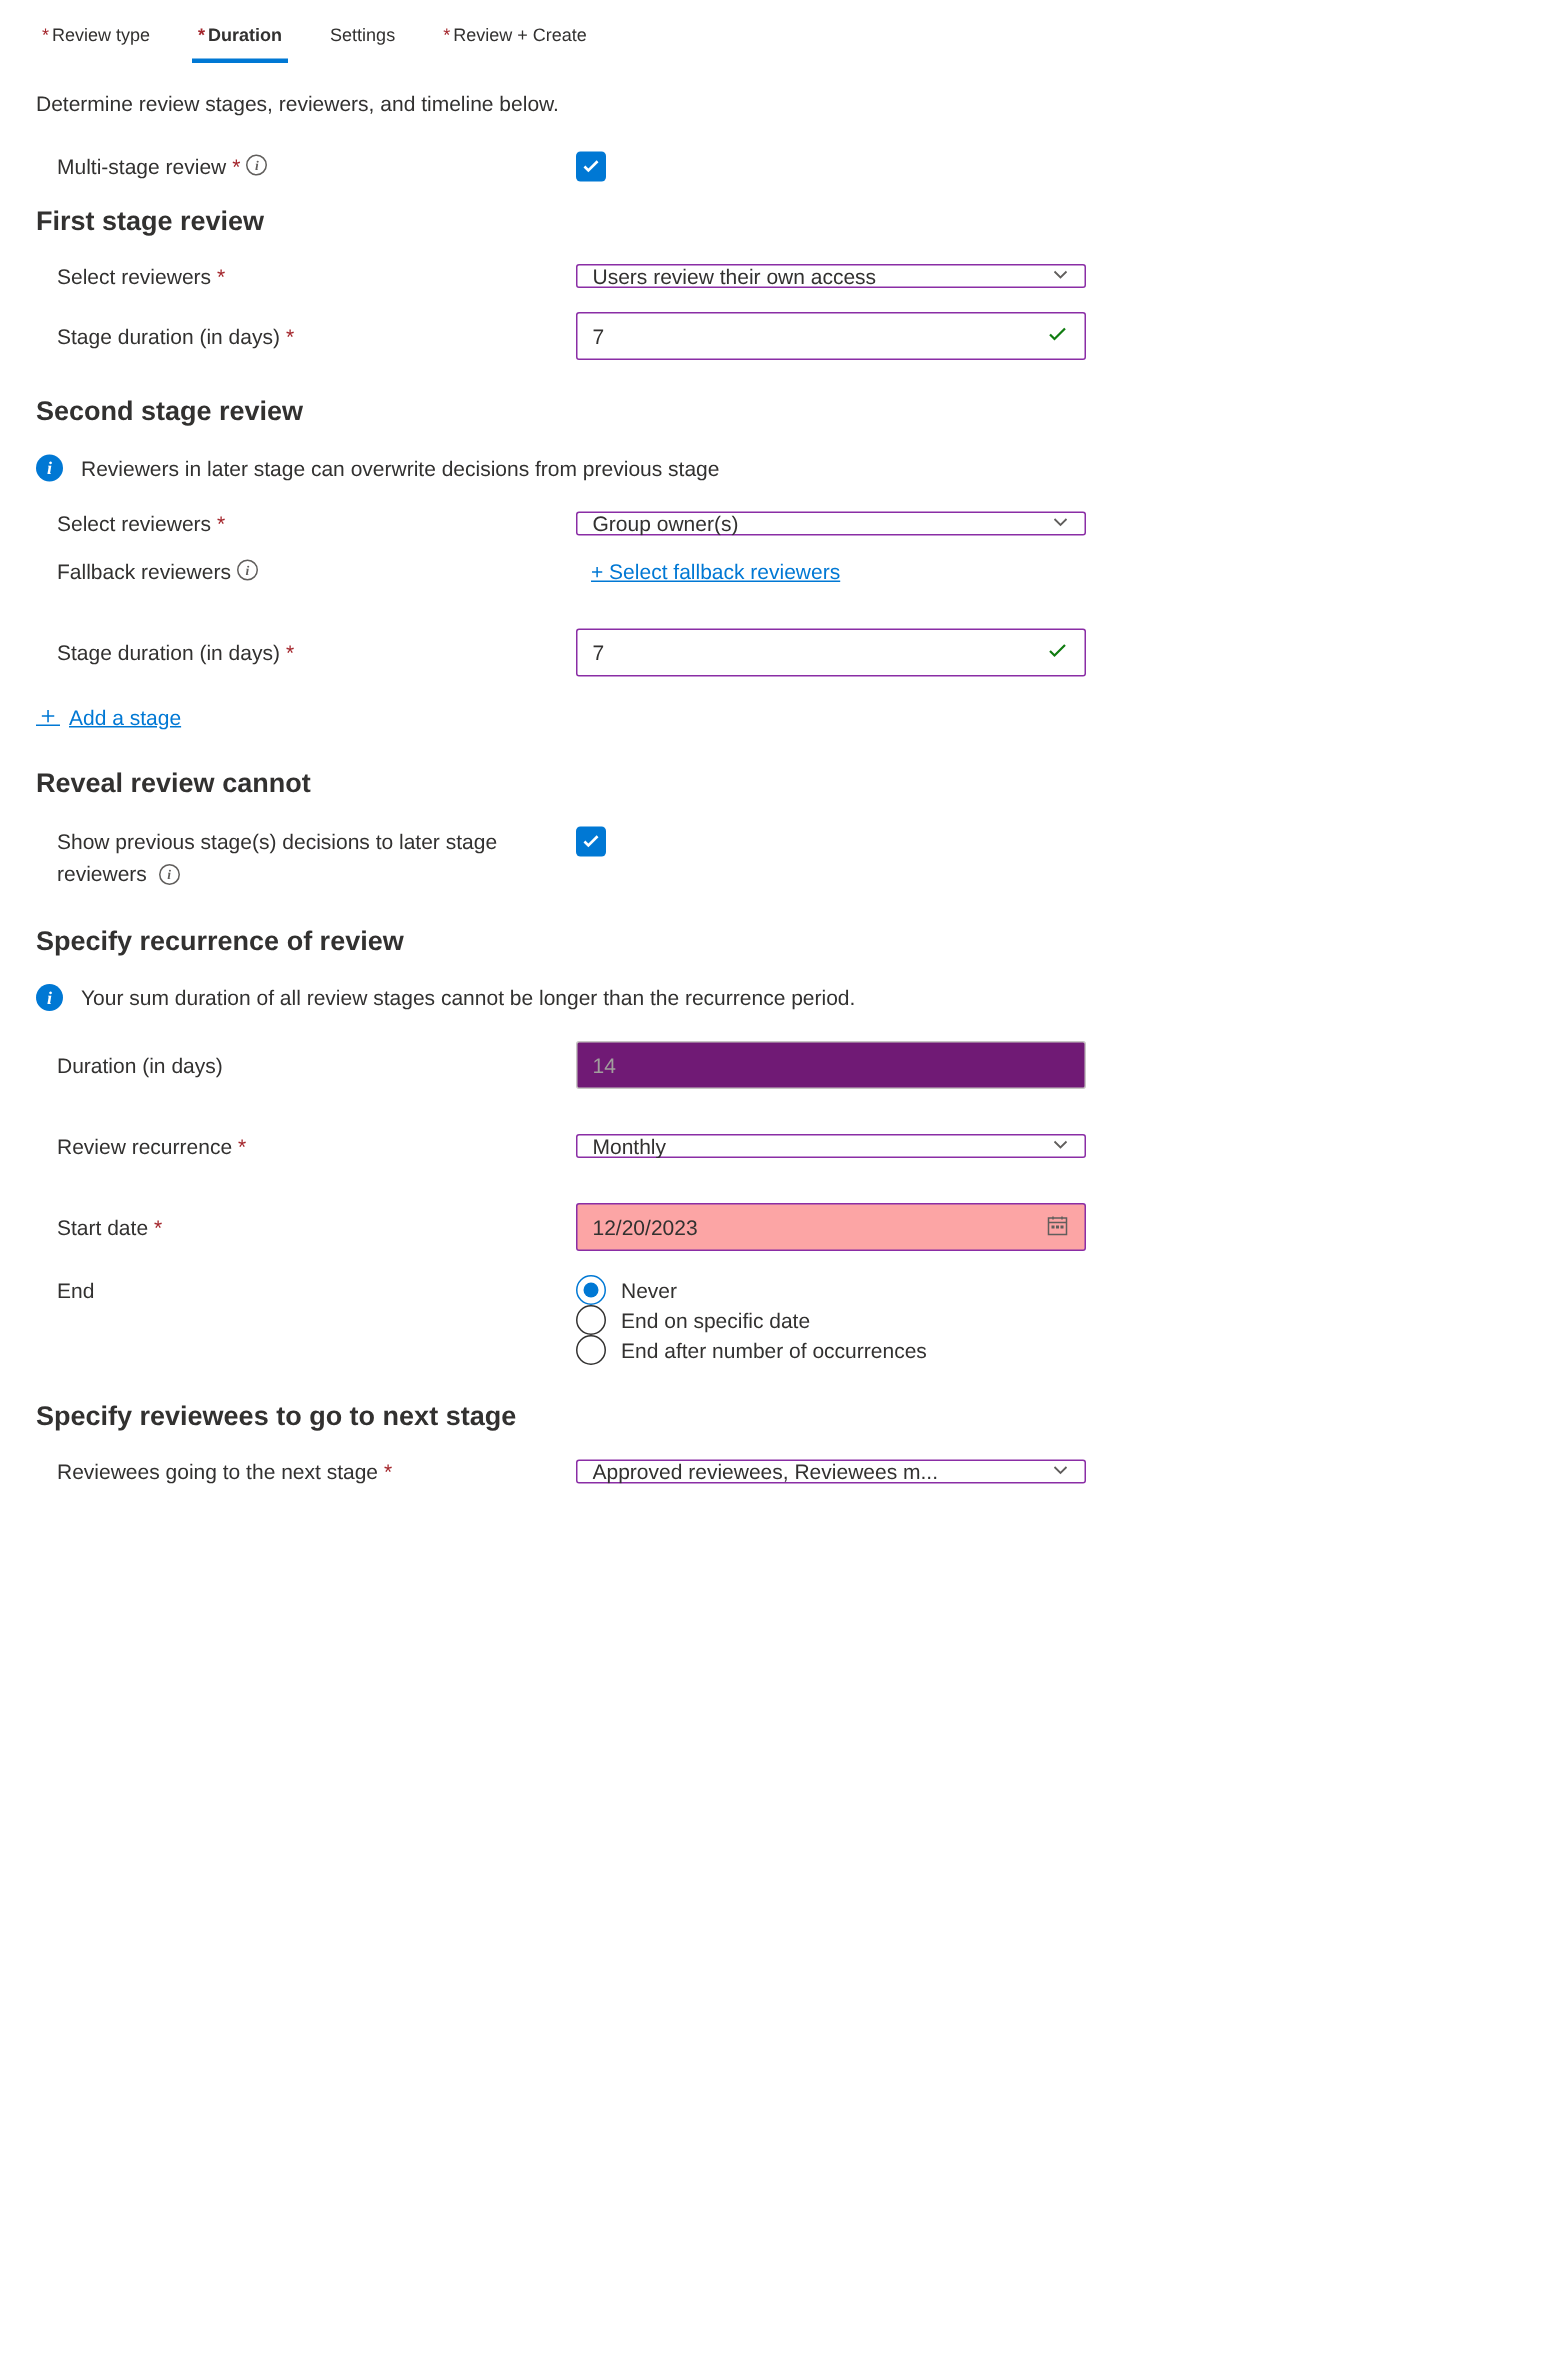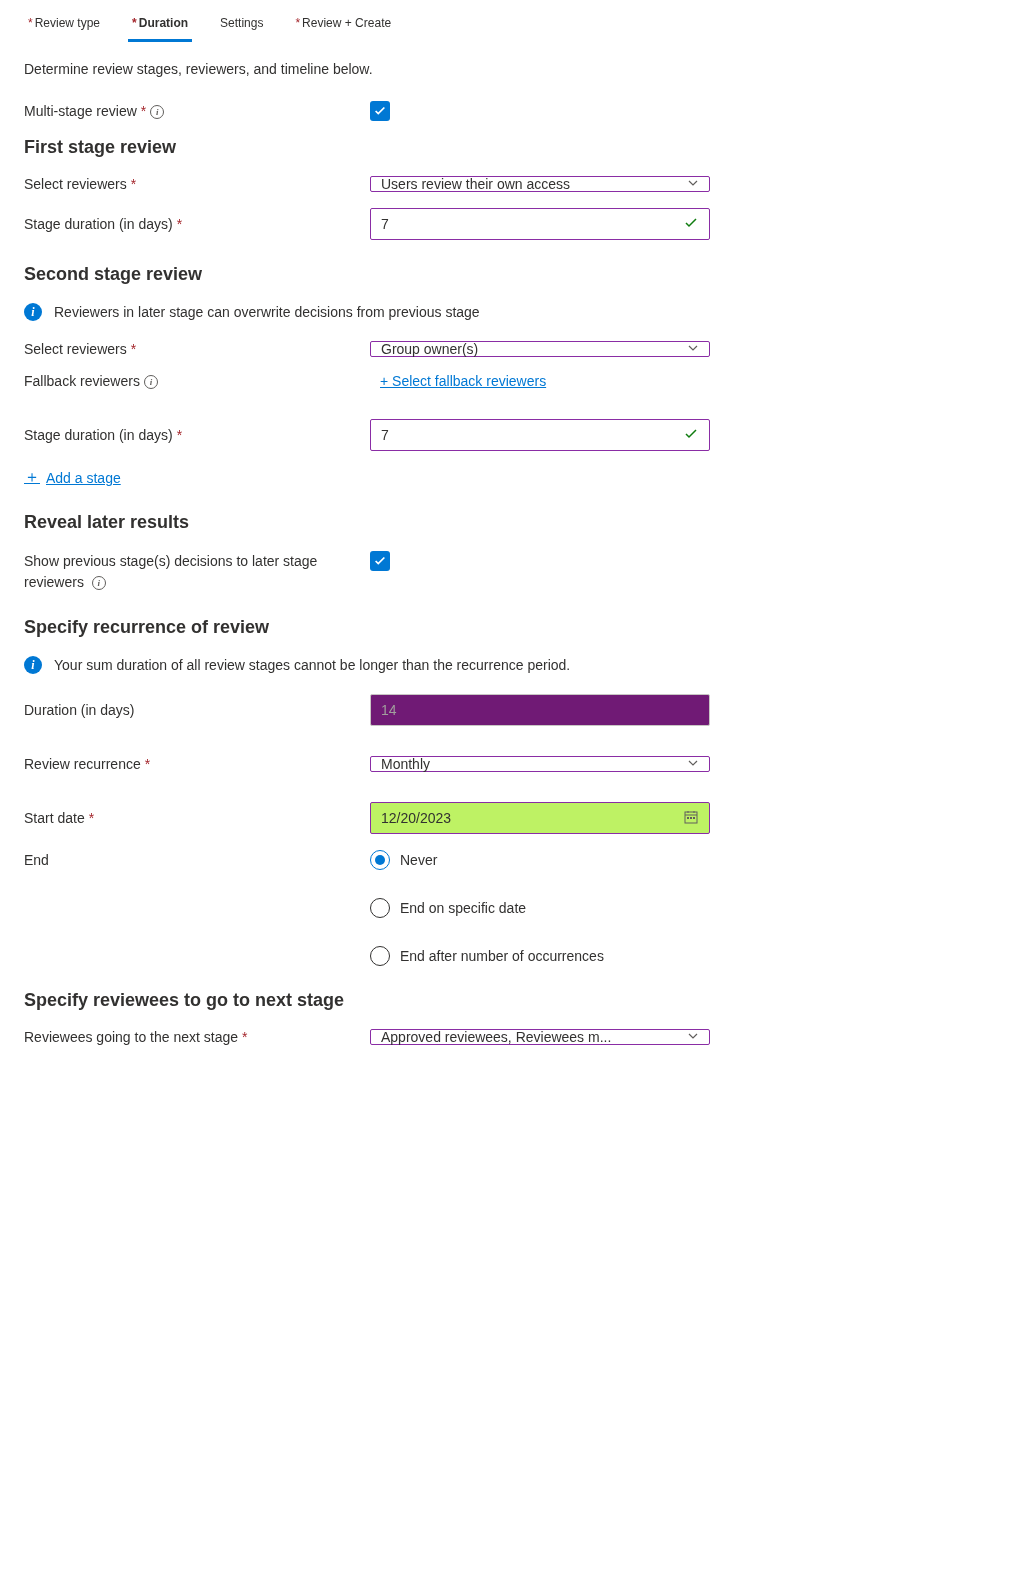--- a/index.html
+++ b/index.html
@@ -59,22 +59,23 @@
     }
     .form-row.top-align {
       align-items: flex-start;
     }
     .label-col {
       width: 346px;
       flex-shrink: 0;
       font-size: 14px;
       color: #323130;
       display: flex;
-      align-items: flex-end;
+      align-items: flex-start;
       gap: 4px;
+      margin-left: 14px;
     }
     .label-col .req {
       color: #a4262c;
     }
     .control-col {
       flex: 0 0 340px;
     }
     .section-heading {
       font-size: 18px;
       font-weight: 700;
@@ -151,21 +152,21 @@
     }
     .date-input {
       width: 340px;
       height: 32px;
       border: 1px solid #8a2da5;
       border-radius: 2px;
       display: flex;
       align-items: center;
       justify-content: space-between;
       padding: 0 10px;
-      background: #bef264;
+      background: #fca5a5;
       font-size: 14px;
     }
     .callout {
       display: flex;
       align-items: center;
       gap: 12px;
       margin-bottom: 20px;
       font-size: 14px;
     }
     .callout-icon {
@@ -196,21 +197,21 @@
       font-size: 16px;
       font-weight: 300;
     }
     .add-stage {
       margin-top: 12px;
       margin-bottom: 8px;
     }
     .radio-group {
       display: flex;
       flex-direction: column;
-      gap: 28px;
+      gap: 0;
     }
     .radio-option {
       display: flex;
       align-items: center;
       gap: 10px;
       cursor: pointer;
     }
     .radio-outer {
       width: 20px;
       height: 20px;
@@ -375,21 +376,21 @@
     </div>
   </div>
 
   <div class="add-stage">
     <span class="link-btn">
       <span class="plus">＋</span>
       <span>Add a stage</span>
     </span>
   </div>
 
-  <div class="section-heading">Reveal later results</div>
+  <div class="section-heading">Reveal review cannot</div>
 
   <div class="form-row top-align">
     <div class="label-col">
       <span class="label-multiline">
         <span>Show previous stage(s) decisions to later stage reviewers</span>
         <span class="info-icon" style="margin-left:4px;vertical-align:middle;">i</span>
       </span>
     </div>
     <div class="control-col">
       <div class="checkbox-checked">

